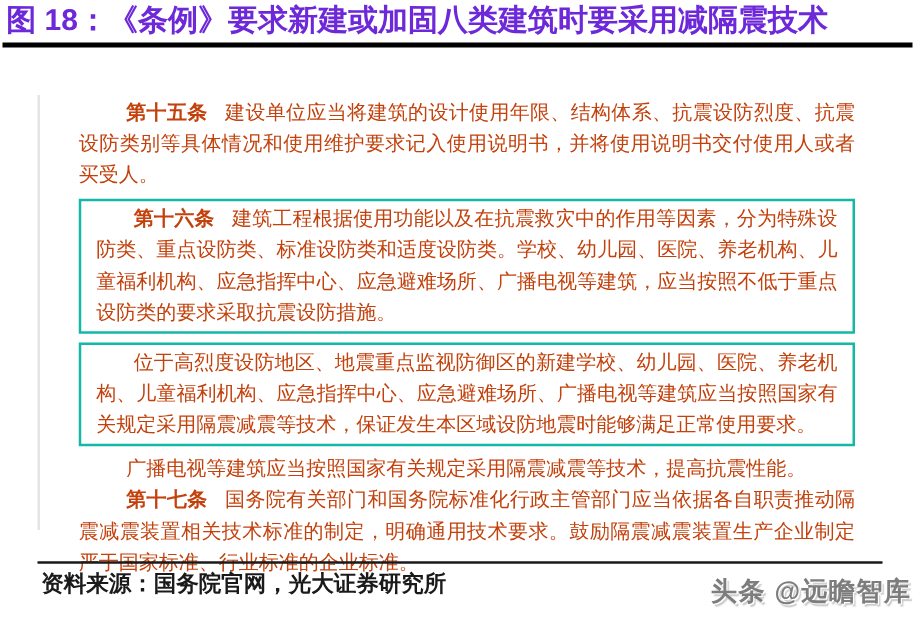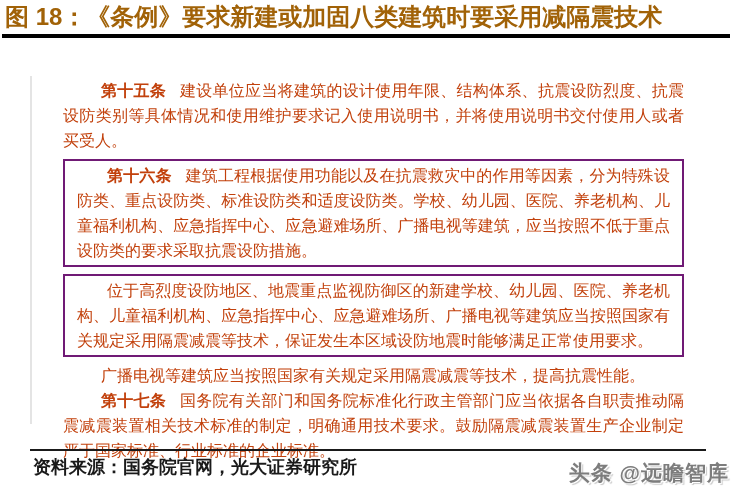--- a/index.html
+++ b/index.html
@@ -5,36 +5,36 @@
   html, body { margin: 0; padding: 0; }
   body {
     width: 732px; height: 494px;
     background: #ffffff;
     position: relative; overflow: hidden;
     font-family: "Liberation Sans", sans-serif;
   }
   .title {
     padding: 3px 6px 1px 5px;
     font-size: 24px; line-height: 28px;
-    font-weight: bold; color: #a16207;
+    font-weight: bold; color: #6d28d9;
     white-space: nowrap;
   }
   .title-rule { height: 4px; background: #000000; margin: 2px 2px 0 2px; }
 
   .doc {
     margin: 40px 48px 0 63px;
     font-family: "Liberation Serif", serif;
     font-size: 16px; line-height: 25px;
     color: #c2410c;
     text-align: justify;
   }
   .para { margin: 0; text-indent: 38px; }
   .para b { margin-right: 14px; }
   .para b:empty { margin-right: 0; }
-  .redbox { border: 2px solid #701a75; padding: 2px 12px; margin-top: 6px; }
+  .redbox { border: 2px solid #14b8a6; padding: 2px 12px; margin-top: 6px; }
   .redbox .para { text-indent: 30px; }
   .redbox + .redbox { margin-top: 7px; }
   .p-after { margin-top: 6px; }
 
   .scan-line {
     position: absolute; left: 30px; top: 76px;
     width: 2px; height: 348px; background: #e4e4e4;
   }
   .src-rule {
     position: absolute; left: 30px; top: 449px;

